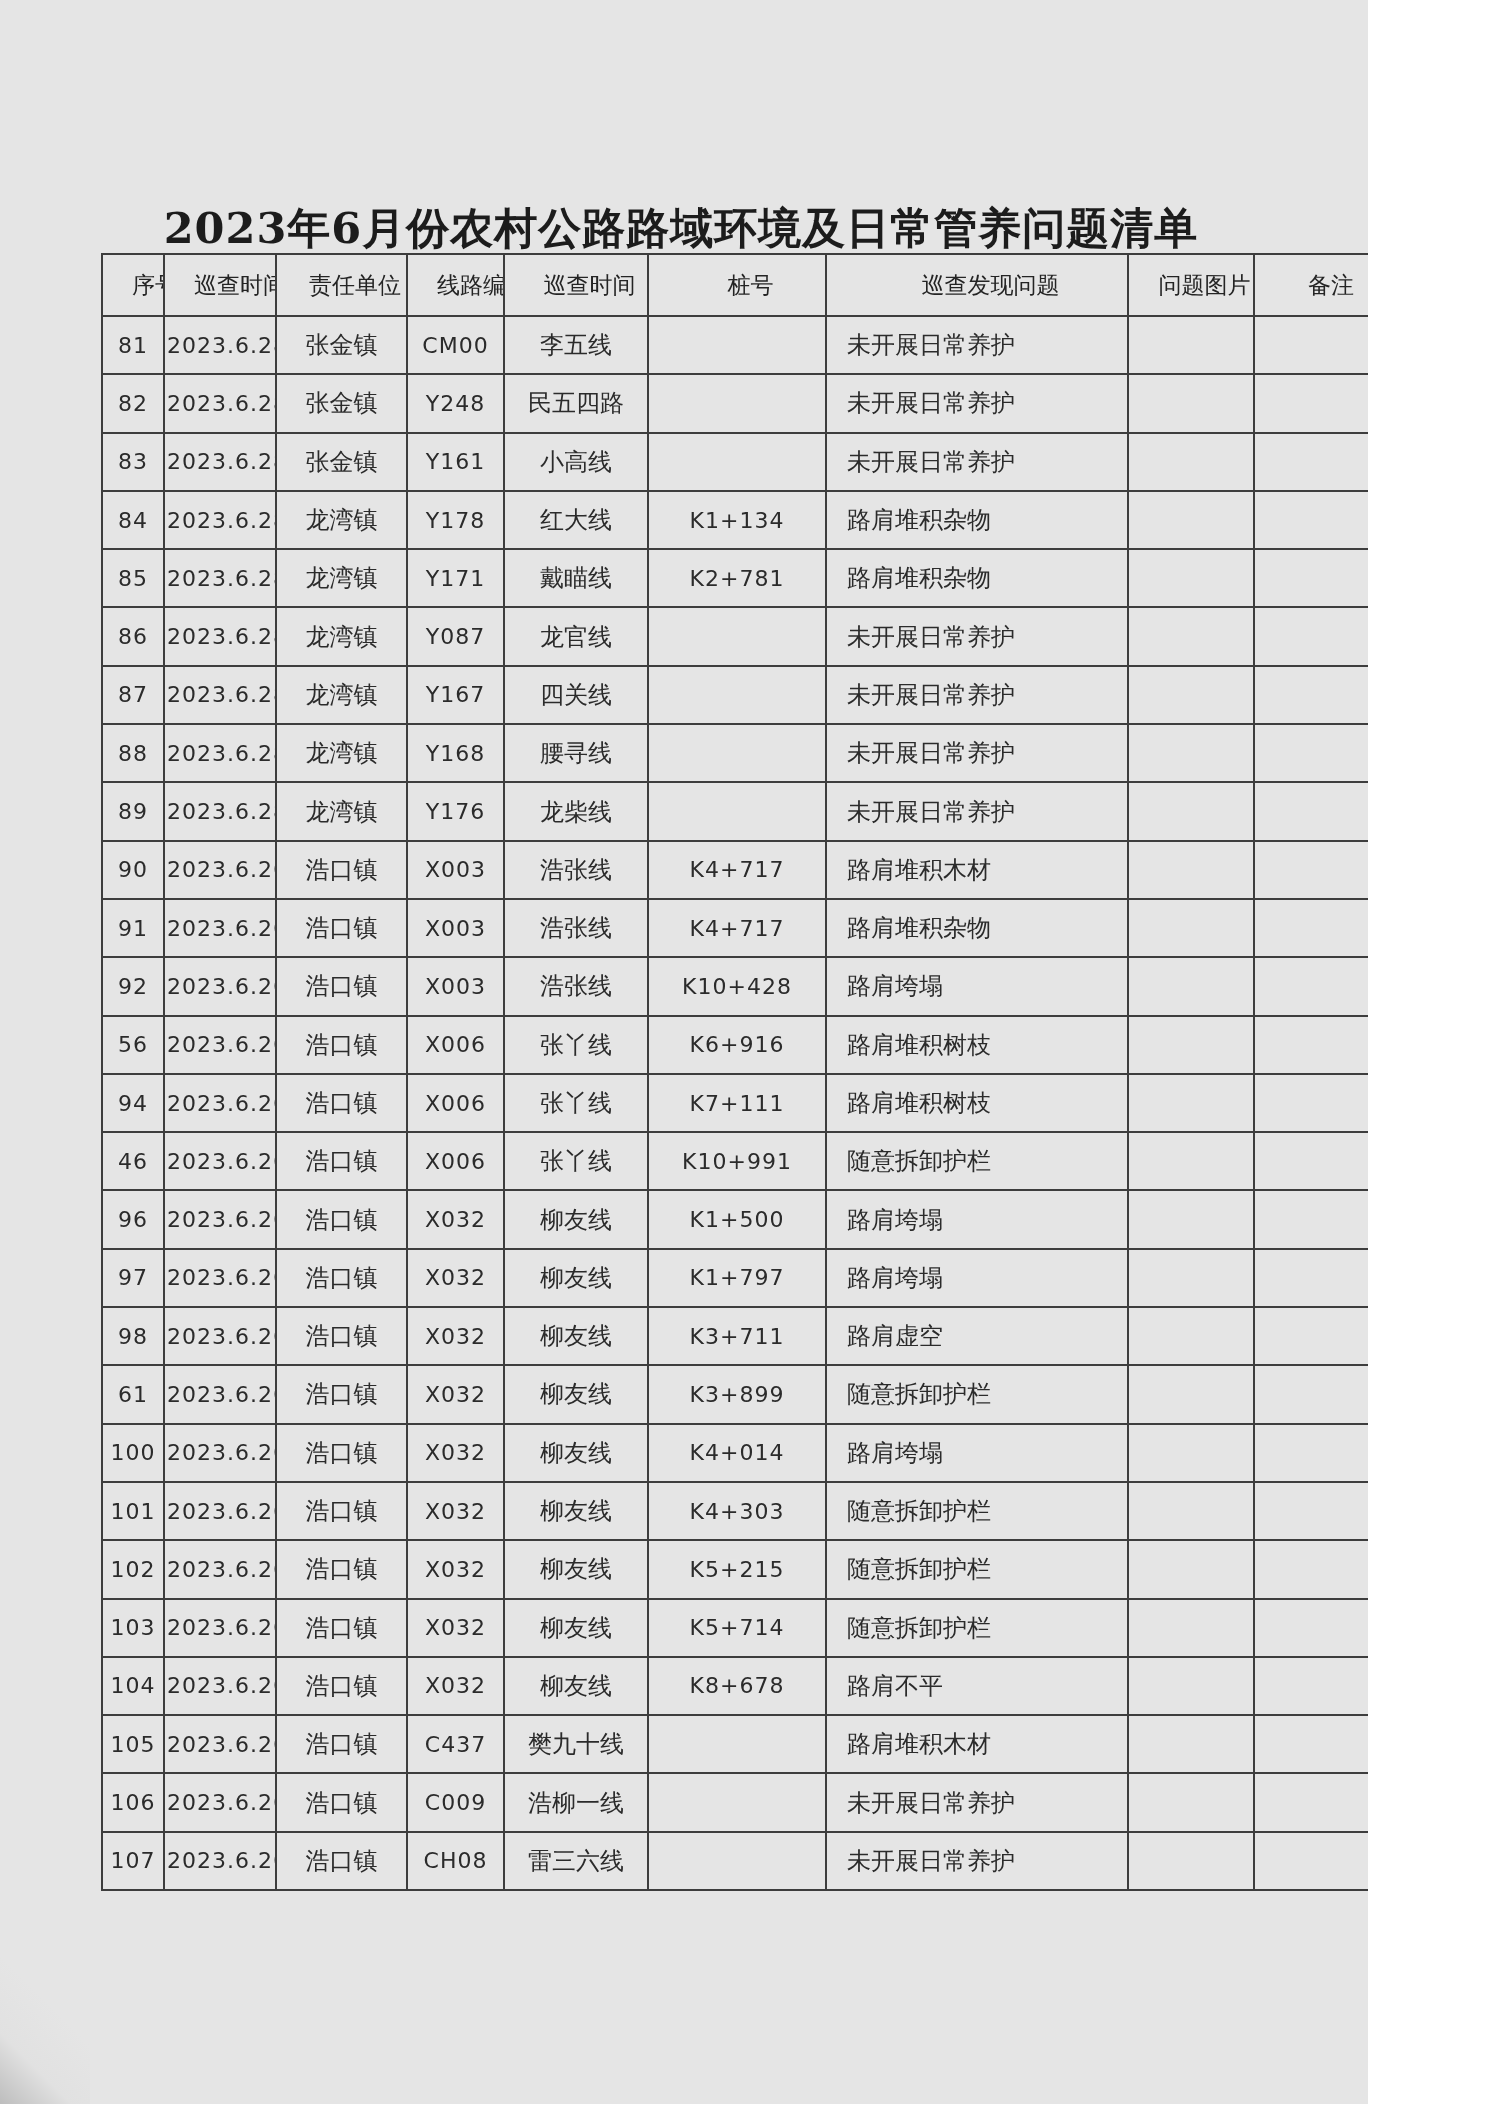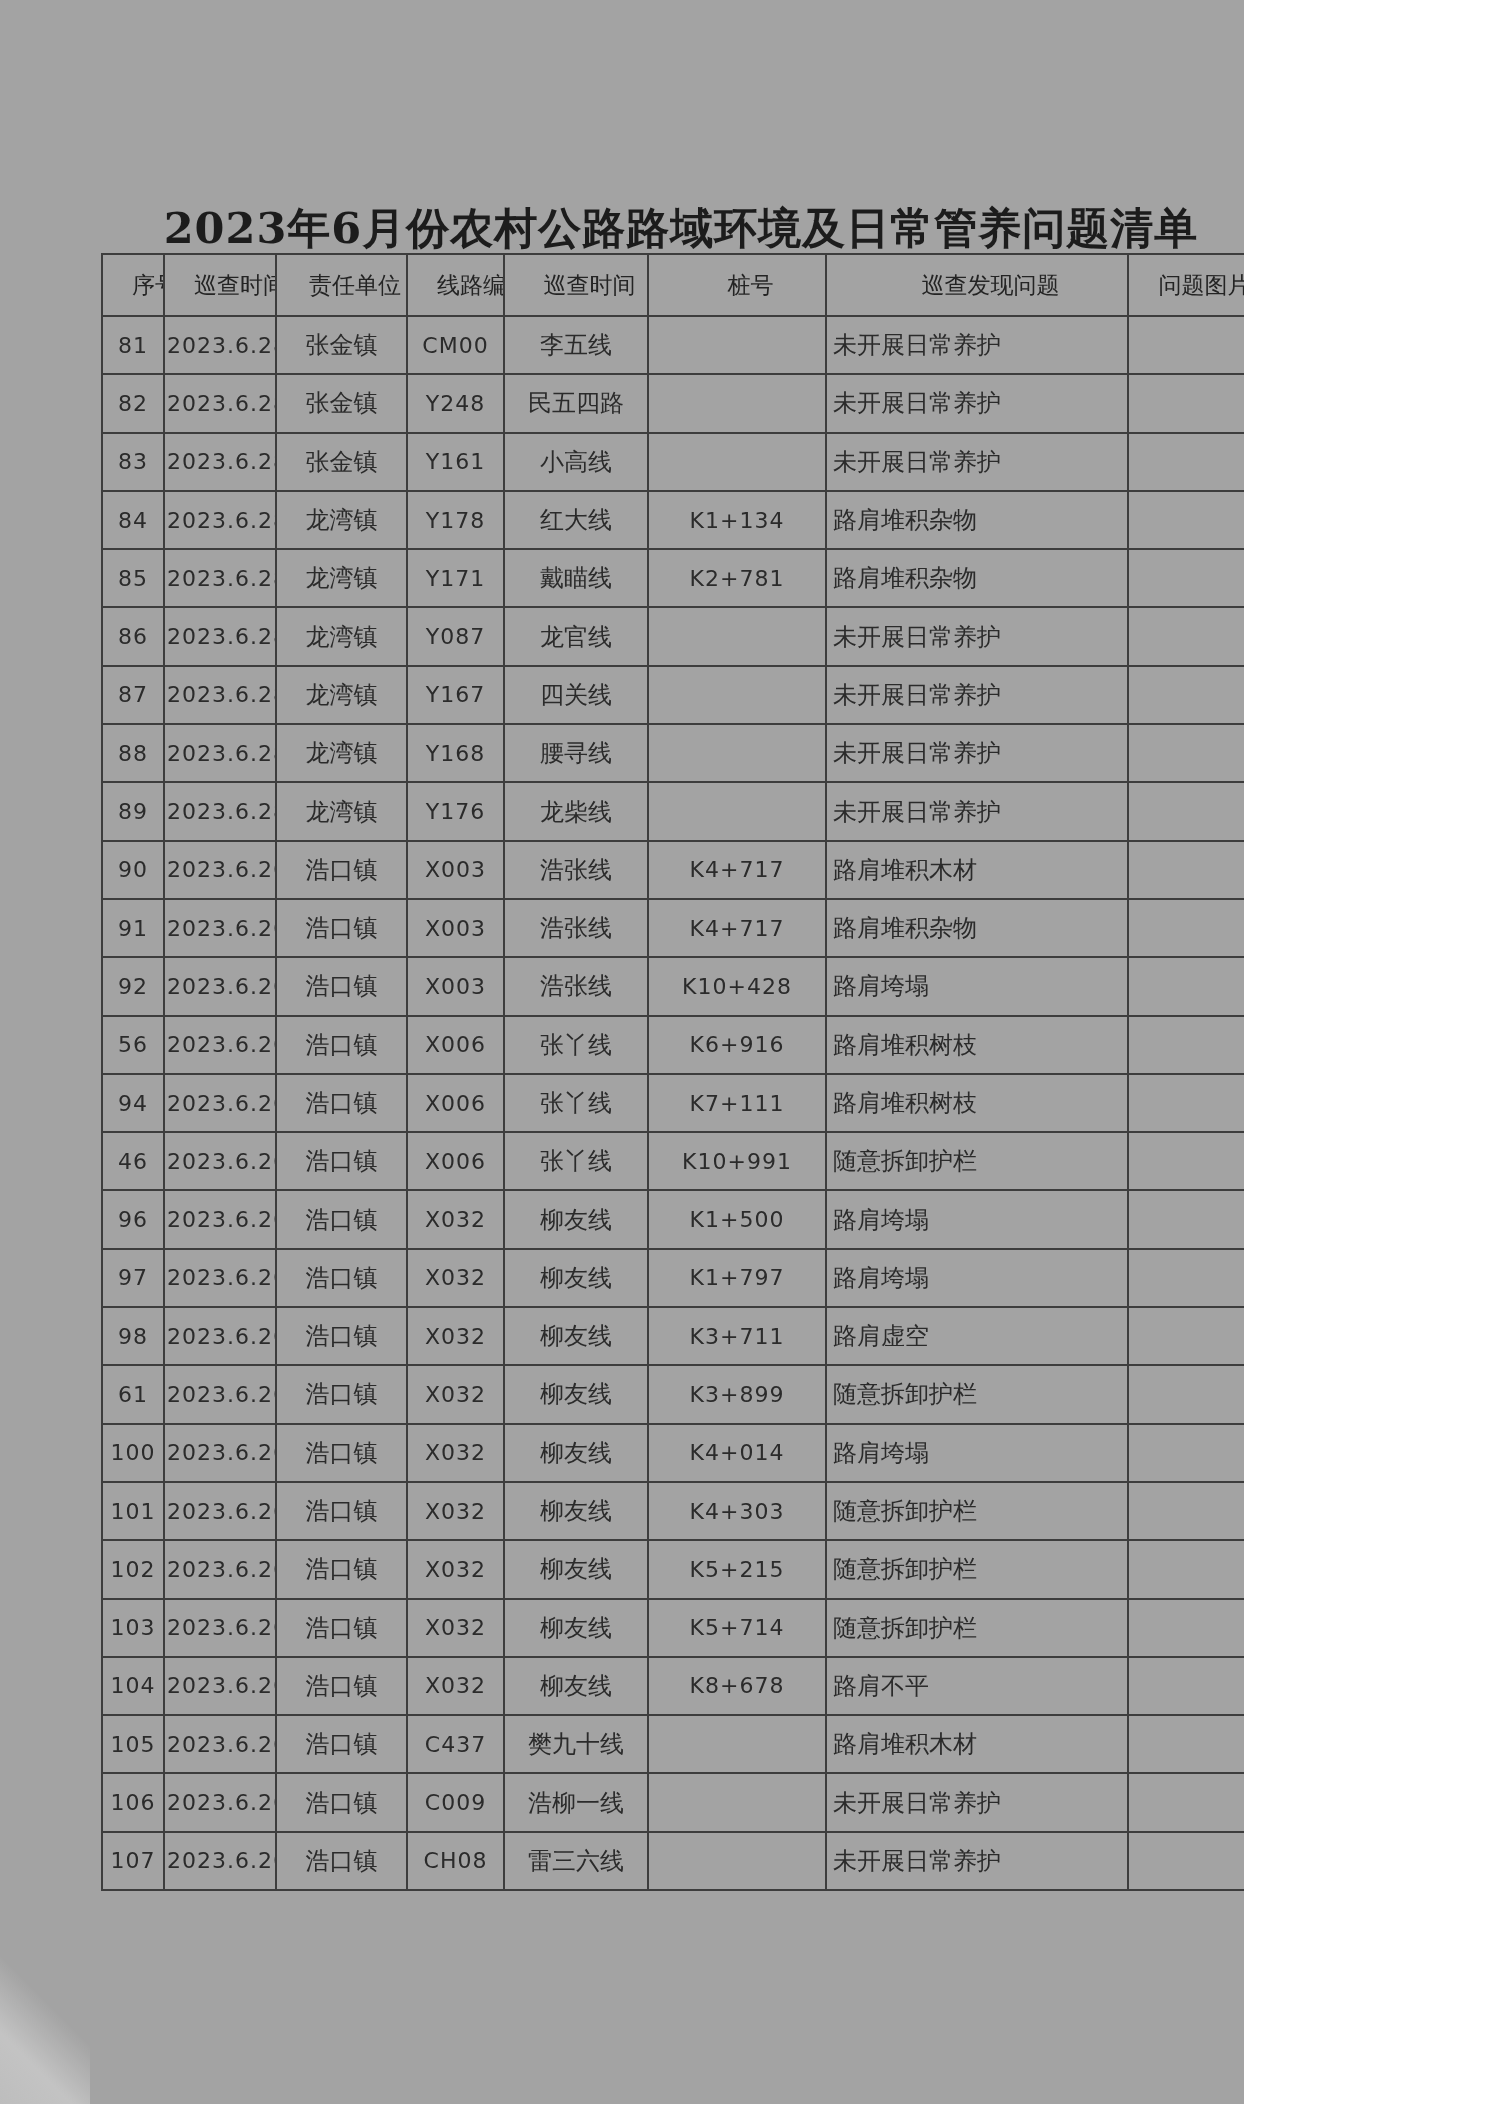--- a/index.html
+++ b/index.html
@@ -1,21 +1,21 @@
 <!DOCTYPE html>
 <html><head>
 <meta charset="utf-8">
 <style>
   * { margin: 0; padding: 0; box-sizing: border-box; }
   html, body { background: #ffffff; }
   .page {
     position: relative;
-    width: 1244px;
+    width: 1368px;
     height: 2104px;
-    background: #a3a3a3;
+    background: #e5e5e5;
     overflow: hidden;
     font-family: "DejaVu Sans", sans-serif;
     color: #262626;
   }
   .title {
     position: absolute;
     left: 101px;
     top: 200px;
     width: 1160px;
     text-align: center;
@@ -47,21 +47,21 @@
   table.sheet thead tr { height: 62px; }
   table.sheet tbody tr { height: 58.3px; }
   table.sheet th {
     font-size: 23px;
     font-weight: normal;
     color: #242424;
     padding-left: 29px;
   }
   table.sheet td.col-problem {
     text-align: left;
-    padding-left: 6px;
+    padding-left: 20px;
     border-radius: 25px;
   }
   table.sheet td.col-no,
   table.sheet td.col-date,
   table.sheet td.col-lineno,
   table.sheet td.col-stake {
     font-size: 22px;
     letter-spacing: 1px;
   }
   

